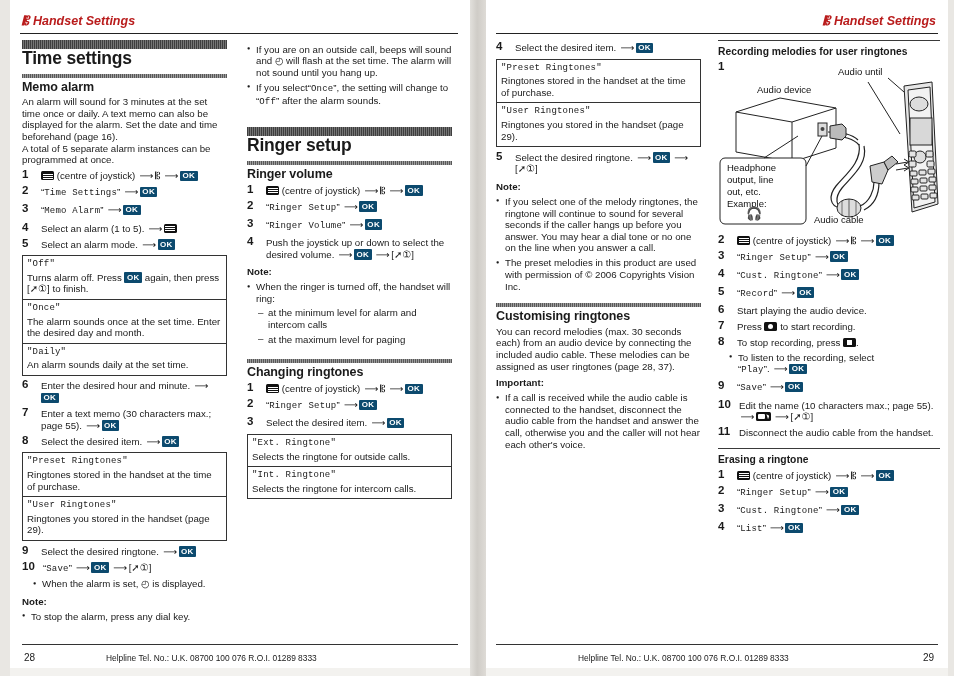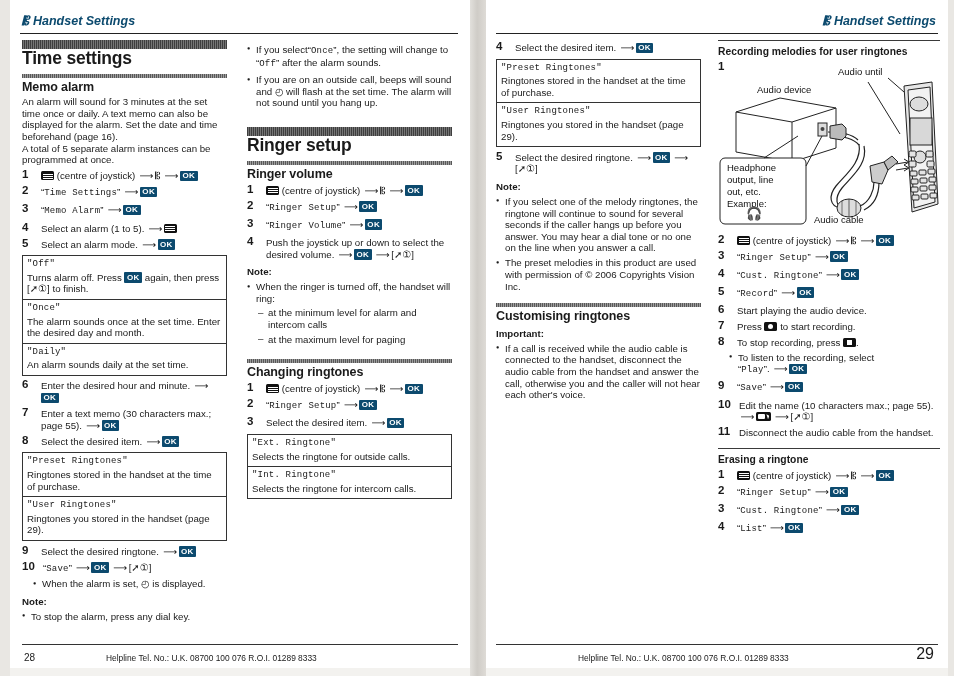--- a/index.html
+++ b/index.html
@@ -24,21 +24,21 @@
     position:absolute;left:470px;top:0;width:16px;height:676px;
     background:linear-gradient(90deg,#e2e0dc 0%,#cfccc7 45%,#dedbd6 100%);
   }
   .edge-left{position:absolute;left:0;top:0;width:10px;height:676px;background:#e9e7e3;}
   .edge-right{position:absolute;left:948px;top:0;width:6px;height:676px;background:#e9e7e3;}
 
   
   .head{
     position:absolute;top:14px;height:18px;
     font-style:italic;font-weight:bold;font-size:12.5px;
-    color:#0c4a6e;white-space:nowrap;
+    color:#b91c1c;white-space:nowrap;
   }
   .head-l{left:22px;}
   .head-r{right:18px;text-align:right;}
   .head .tool{margin-right:4px;font-style:italic;}
   .headrule{position:absolute;height:1px;background:#222;top:33px;}
   .hr-l{left:20px;width:438px;}
   .hr-r{left:496px;width:442px;}
 
   
   .col{position:absolute;top:40px;width:205px;font-size:9.7px;line-height:11.6px;}
@@ -153,21 +153,21 @@
   .tbl .lbl{display:block;margin-bottom:1px;}
 
   
   .footrule{position:absolute;height:1px;background:#333;bottom:31px;}
   .fr-l{left:22px;width:436px;}
   .fr-r{left:496px;width:442px;}
   .foot{position:absolute;bottom:13px;font-size:8.4px;white-space:nowrap;}
   .pgl{left:24px;font-size:10px;}
   .ftl{left:106px;}
   .ftr{left:578px;}
-  .pgr{right:20px;font-size:16px;margin-top:16px;}
+  .pgr{right:20px;font-size:10px;margin-top:16px;}
 
   
   .fig{position:relative;width:222px;height:168px;margin-top:2px;}
   .fig svg{position:absolute;left:0;top:0;}
   .figlbl{position:absolute;font-size:9.5px;color:#111;white-space:nowrap;}
 </style>
 </head>
 <body>
 
 <div class="scan"></div>
@@ -284,28 +284,28 @@
     <span>When the alarm is set,</span>
     <span>◴</span>
     <span>is displayed.</span>
   </div>
   <div class="notehd">Note:</div>
   <div class="bul">To stop the alarm, press any dial key.</div>
 </div>
 
 <div class="col c2">
   <div class="bul">
+    <span>If you are on an outside call, beeps will sound and</span>
+    <span>◴</span>
+    <span>will flash at the set time. The alarm will not sound until you hang up.</span>
+  </div>
+  <div class="bul">
     <span>If you select</span>“<span class="mono">Once</span>”<span>, the setting will change to</span>
     “<span class="mono">Off</span>”
     <span>after the alarm sounds.</span>
-  </div>
-  <div class="bul">
-    <span>If you are on an outside call, beeps will sound and</span>
-    <span>◴</span>
-    <span>will flash at the set time. The alarm will not sound until you hang up.</span>
   </div>
 
   <div style="height:18px"></div>
   <div class="band"></div>
   <h1 class="sect">Ringer setup</h1>
   <div class="band-thin"></div>
   <h2 class="sub">Ringer volume</h2>
 
   <div class="step">
     <span class="n">1</span>
@@ -394,20 +394,21 @@
     <span class="arrow">⟶</span><br>
     <span class="offhook">[<span class="sym">➚①</span>]</span>
   </div>
 
   <div class="notehd">Note:</div>
   <div class="bul">If you select one of the melody ringtones, the ringtone will continue to sound for several seconds if the caller hangs up before you answer. You may hear a dial tone or no one on the line when you answer a call.</div>
   <div class="bul">The preset melodies in this product are used with permission of © 2006 Copyrights Vision Inc.</div>
 
   <div class="band-thin" style="margin-top:11px"></div>
   <h2 class="sub">Customising ringtones</h2>
+  <p class="body">You can record melodies (max. 30 seconds each) from an audio device by connecting the included audio cable. These melodies can be assigned as user ringtones (page 28, 37).</p>
   <div class="imphd">Important:</div>
   <div class="bul">If a call is received while the audio cable is connected to the handset, disconnect the audio cable from the handset and answer the call, otherwise you and the caller will not hear each other's voice.</div>
 </div>
 
 <div class="col c4">
   <div class="rule" style="margin-top:0"></div>
   <h3 class="ssub">Recording melodies for user ringtones</h3>
   <div class="step">
     <span class="n">1</span>
   </div>

